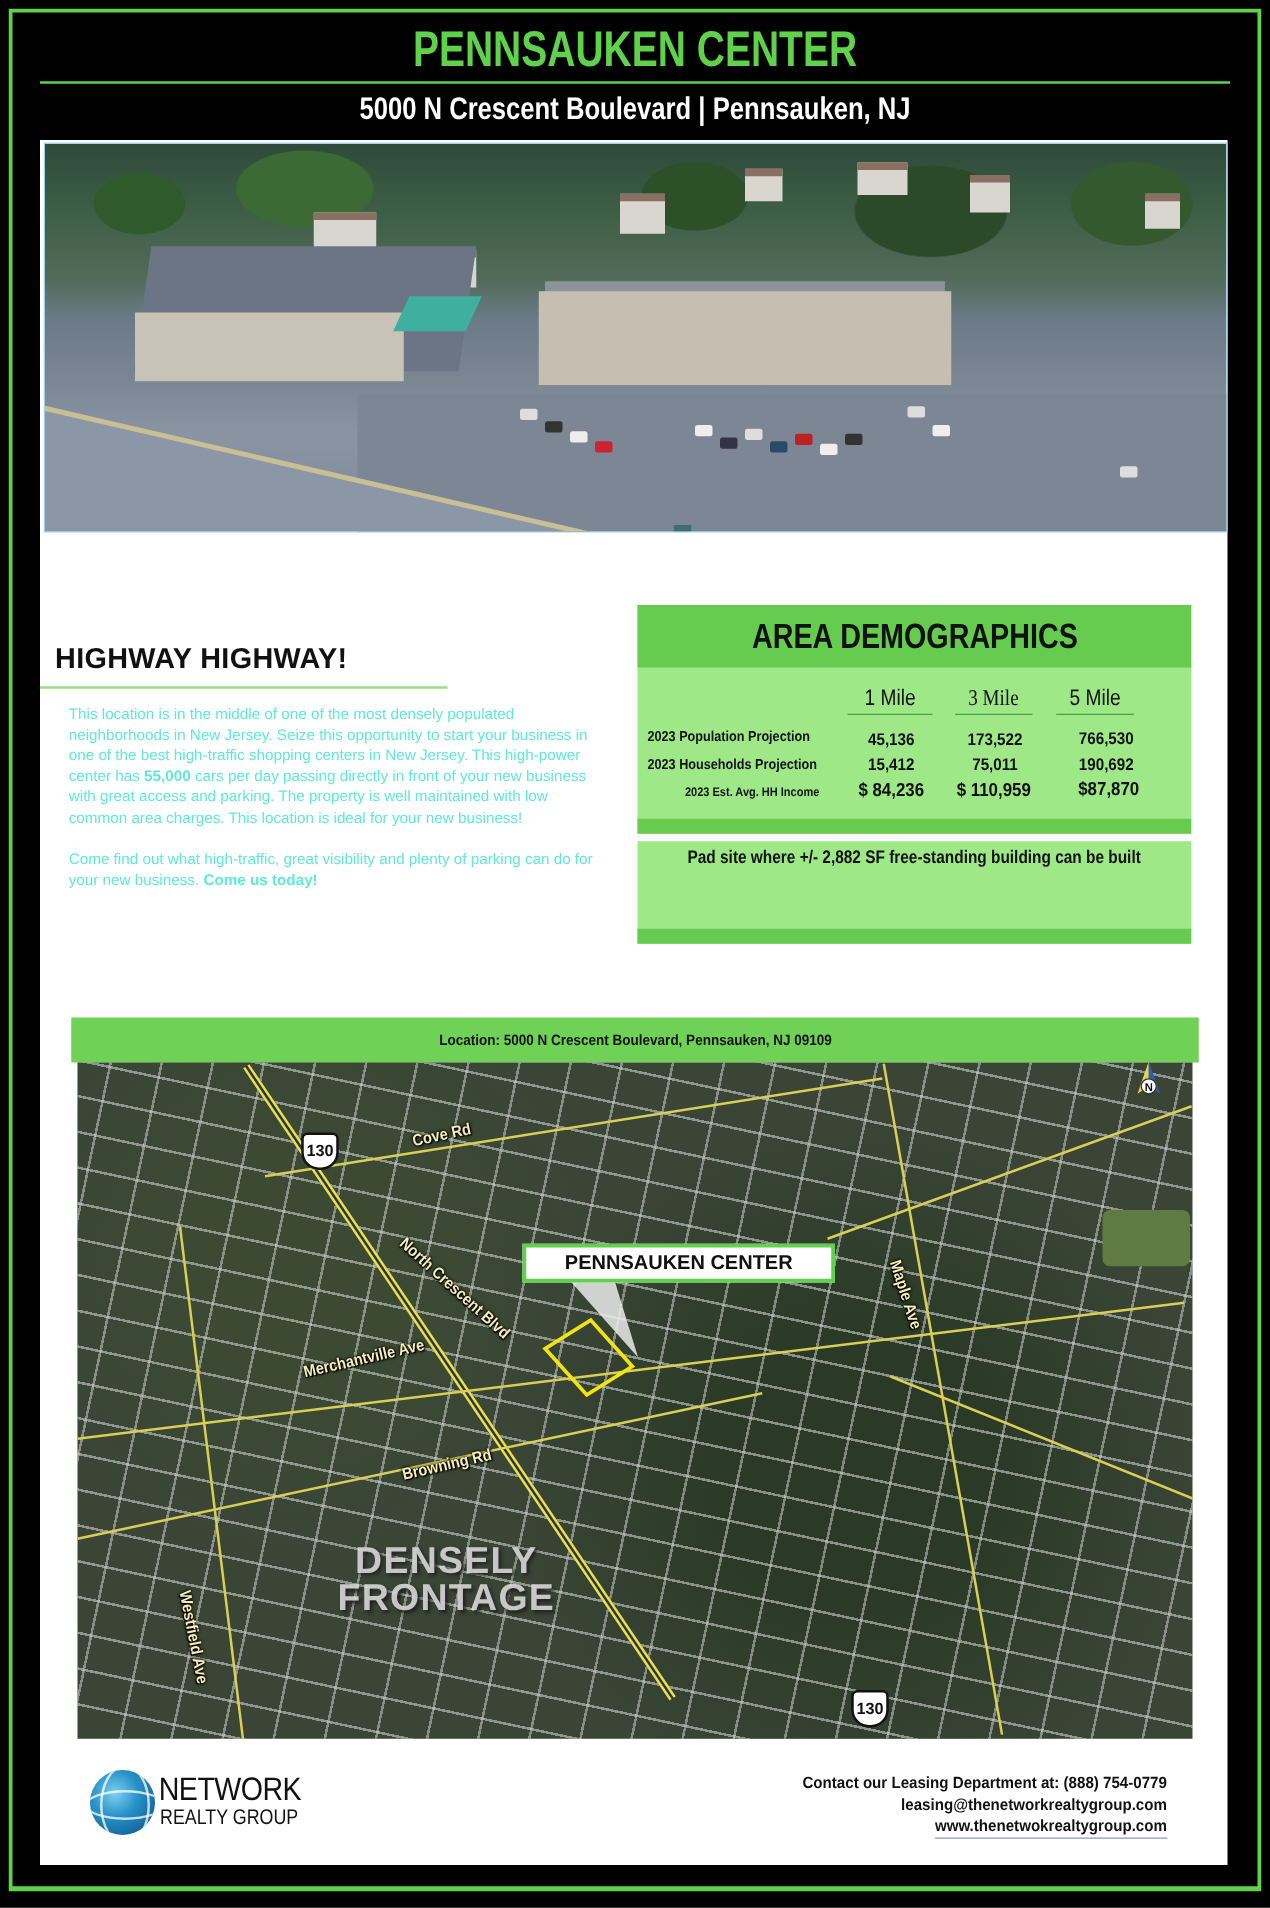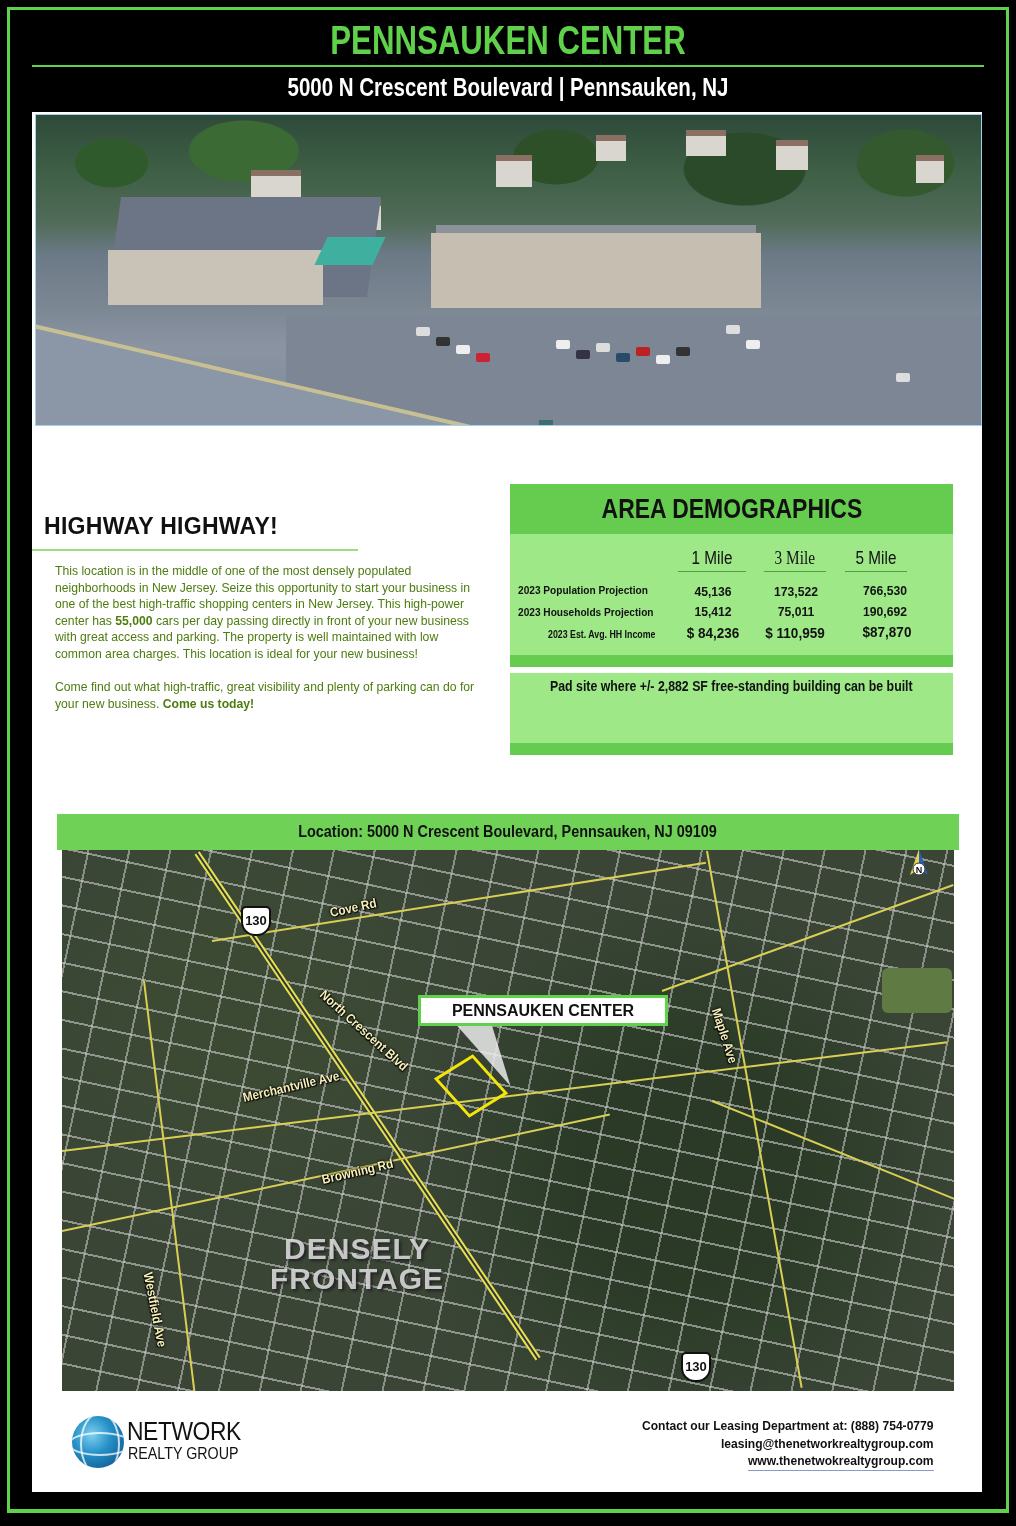--- a/index.html
+++ b/index.html
@@ -30,21 +30,21 @@
   .photo .bldg2 { position: absolute; left: 395px; top: 118px; width: 330px; height: 75px; background: #c7beb2; }
   .photo .bldg2-roof { position: absolute; left: 400px; top: 110px; width: 320px; height: 14px; background: #8c929a; }
   .photo .lot { position: absolute; left: 250px; top: 200px; width: 700px; height: 120px; background: #7c8694; }
   .photo .road { position: absolute; left: -20px; top: 205px; width: 700px; height: 140px; background: #8b96a6; transform: rotate(13deg); transform-origin: left top; border-top: 4px solid #c8c092; }
   .photo .car { position: absolute; width: 14px; height: 9px; border-radius: 2px; }
   .photo .sign { position: absolute; left: 503px; top: 305px; width: 14px; height: 60px; background: #3e6d72; }
 
   
   .hf-title { position: absolute; left: 44px; top: 513px; font-weight: bold; font-size: 23px; color: #111; letter-spacing: 0.3px; }
   .hf-rule { position: absolute; left: 32px; top: 549px; width: 326px; height: 2px; background: #9adf86; }
-  .hf-body { position: absolute; left: 55px; top: 563px; width: 430px; font-size: 12.2px; line-height: 16.6px; color: #4d7c0f; }
+  .hf-body { position: absolute; left: 55px; top: 563px; width: 430px; font-size: 12.2px; line-height: 16.6px; color: #5eead4; }
   .hf-body p + p { margin-top: 16.6px; }
   .hf-body b { font-weight: bold; }
 
   
   .demo { position: absolute; left: 510px; top: 484px; width: 443px; height: 183px; background: #9ee887; }
   .demo-head { height: 50px; background: #66cc4f; text-align: center; font-weight: bold; font-size: 28px; line-height: 50px; color: #111; }
   .demo-head span { display: inline-block; transform: scaleX(0.82); }
   .demo-foot { position: absolute; left: 0; bottom: 0; width: 100%; height: 12px; background: #66cc4f; }
   .demo-table { position: absolute; left: 0; top: 64px; width: 100%; }
   .col-h { position: absolute; top: 0; font-size: 18px; color: #111; text-align: center; border-bottom: 1px solid #4e9f44; padding-bottom: 2px; }
@@ -55,21 +55,21 @@
   .cell.big { font-size: 15px; }
 
   .avail { position: absolute; left: 510px; top: 673px; width: 443px; height: 82px; background: #9ee887; }
   .avail-head { height: 31px; background: #66cc4f; text-align: center; font-weight: bold; font-size: 23px; line-height: 33px; color: #111; }
   .avail-head span { display: inline-block; transform: scaleX(0.82); }
   .avail-body { text-align: center; font-weight: bold; font-size: 14.5px; line-height: 26px; color: #111; }
   .avail-body span { display: inline-block; transform: scaleX(0.85); white-space: nowrap; }
   .avail-foot { position: absolute; left: 0; bottom: 0; width: 100%; height: 12px; background: #66cc4f; }
 
   
-  .loc-bar { position: absolute; left: 57px; top: 814px; width: 902px; height: 36px; background: #6fd257; text-align: center; font-size: 16px; line-height: 36px; color: #111; }
+  .loc-bar { position: absolute; left: 57px; top: 814px; width: 902px; height: 36px; background: #6fd257; text-align: center; font-size: 12px; line-height: 36px; color: #111; }
   .loc-bar span { display: inline-block; transform: scaleX(0.9); font-weight: bold; }
   .map { position: absolute; left: 62px; top: 850px; width: 892px; height: 541px; overflow: hidden;
     background:
       repeating-linear-gradient(12deg, transparent 0 26px, rgba(215,215,215,0.55) 26px 28px),
       repeating-linear-gradient(-78deg, transparent 0 38px, rgba(215,215,215,0.5) 38px 40px),
       radial-gradient(circle at 20% 30%, #3c4a34 0 10%, transparent 30%),
       radial-gradient(circle at 70% 60%, #2a3a26 0 15%, transparent 40%),
       #3a4536; }
   .map .hwy { position: absolute; height: 6px; background: #2e3440; border-top: 2px solid #e8e24a; border-bottom: 2px solid #e8e24a; transform-origin: left center; }
   .map .yroad { position: absolute; height: 2px; background: #d9cf55; transform-origin: left center; }

